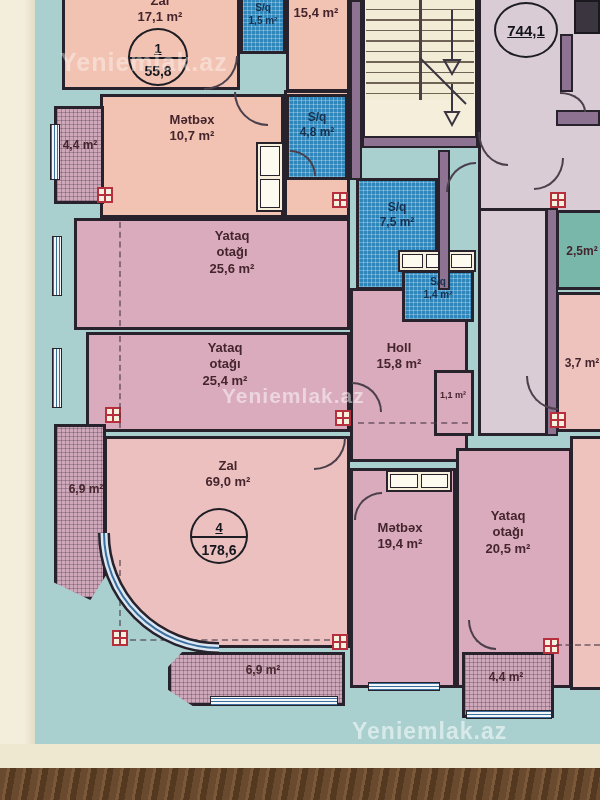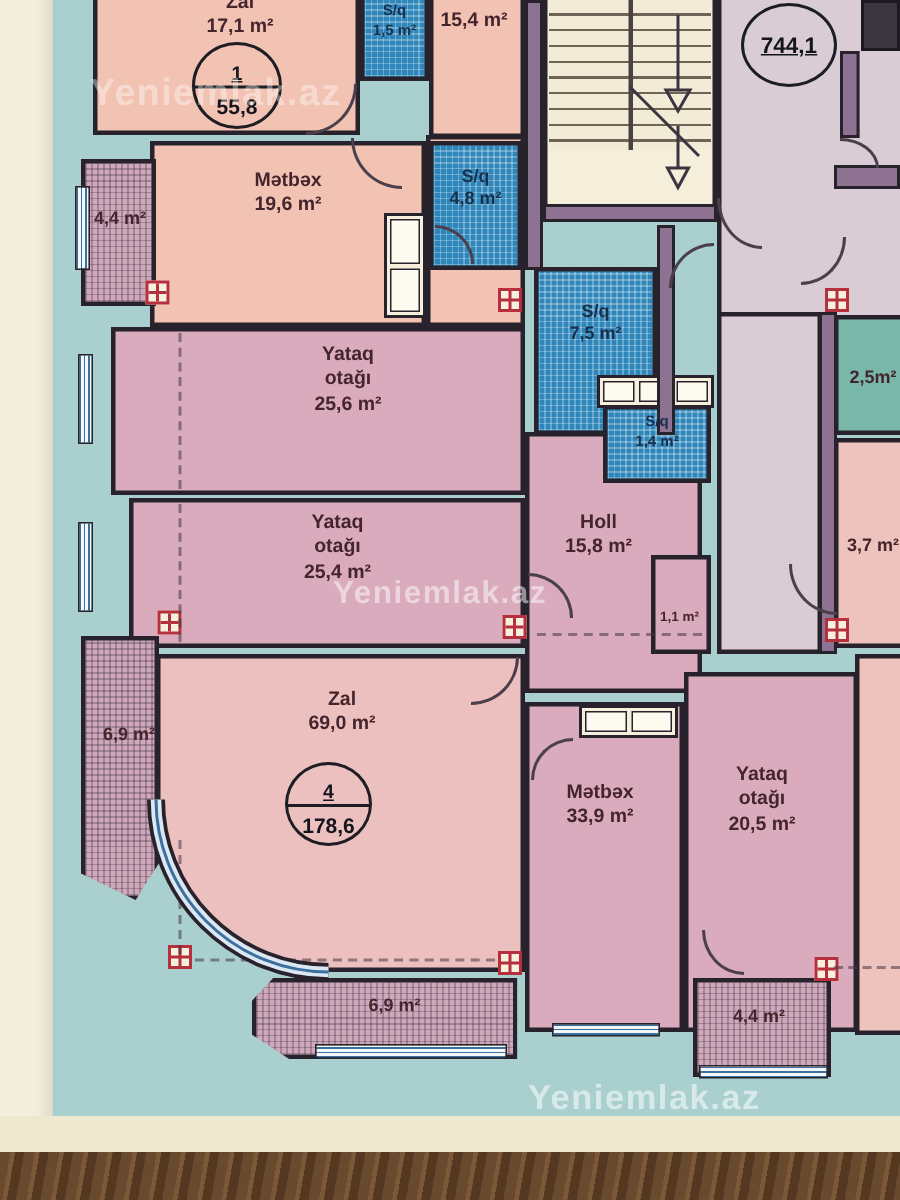--- a/index.html
+++ b/index.html
@@ -185,21 +185,21 @@
   </div>
   <div class="lbl f10 blue-t" style="left:263px;top:2px;">
     <span>S/q</span>
       <span>1,5 m²</span>
   </div>
   <div class="lbl f13" style="left:316px;top:5px;">
     <span>15,4 m²</span>
   </div>
   <div class="lbl f13" style="left:192px;top:112px;">
     <span>Mətbəx</span>
-      <span>19,6 m²</span>
+      <span>10,7 m²</span>
   </div>
   <div class="lbl f12" style="left:80px;top:138px;">
     <span>4,4 m²</span>
   </div>
   <div class="lbl f12 blue-t" style="left:317px;top:110px;">
     <span>S/q</span>
       <span>4,8 m²</span>
   </div>
   <div class="lbl f12 blue-t" style="left:397px;top:200px;">
     <span>S/q</span>
@@ -222,30 +222,30 @@
   </div>
   <div class="lbl f13" style="left:225px;top:340px;">
     <span>Yataq</span>
       <span>otağı</span>
       <span>25,4 m²</span>
   </div>
   <div class="lbl f13" style="left:399px;top:340px;">
     <span>Holl</span>
       <span>15,8 m²</span>
   </div>
-  <div class="lbl f9" style="left:453px;top:406px;">
+  <div class="lbl f9" style="left:453px;top:390px;">
     <span>1,1 m²</span>
   </div>
   <div class="lbl f13" style="left:228px;top:458px;">
     <span>Zal</span>
       <span>69,0 m²</span>
   </div>
   <div class="lbl f13" style="left:400px;top:520px;">
     <span>Mətbəx</span>
-      <span>33,9 m²</span>
+      <span>19,4 m²</span>
   </div>
   <div class="lbl f13" style="left:508px;top:508px;">
     <span>Yataq</span>
       <span>otağı</span>
       <span>20,5 m²</span>
   </div>
   <div class="lbl f12" style="left:86px;top:482px;">
     <span>6,9 m²</span>
   </div>
   <div class="lbl f12" style="left:263px;top:663px;">

